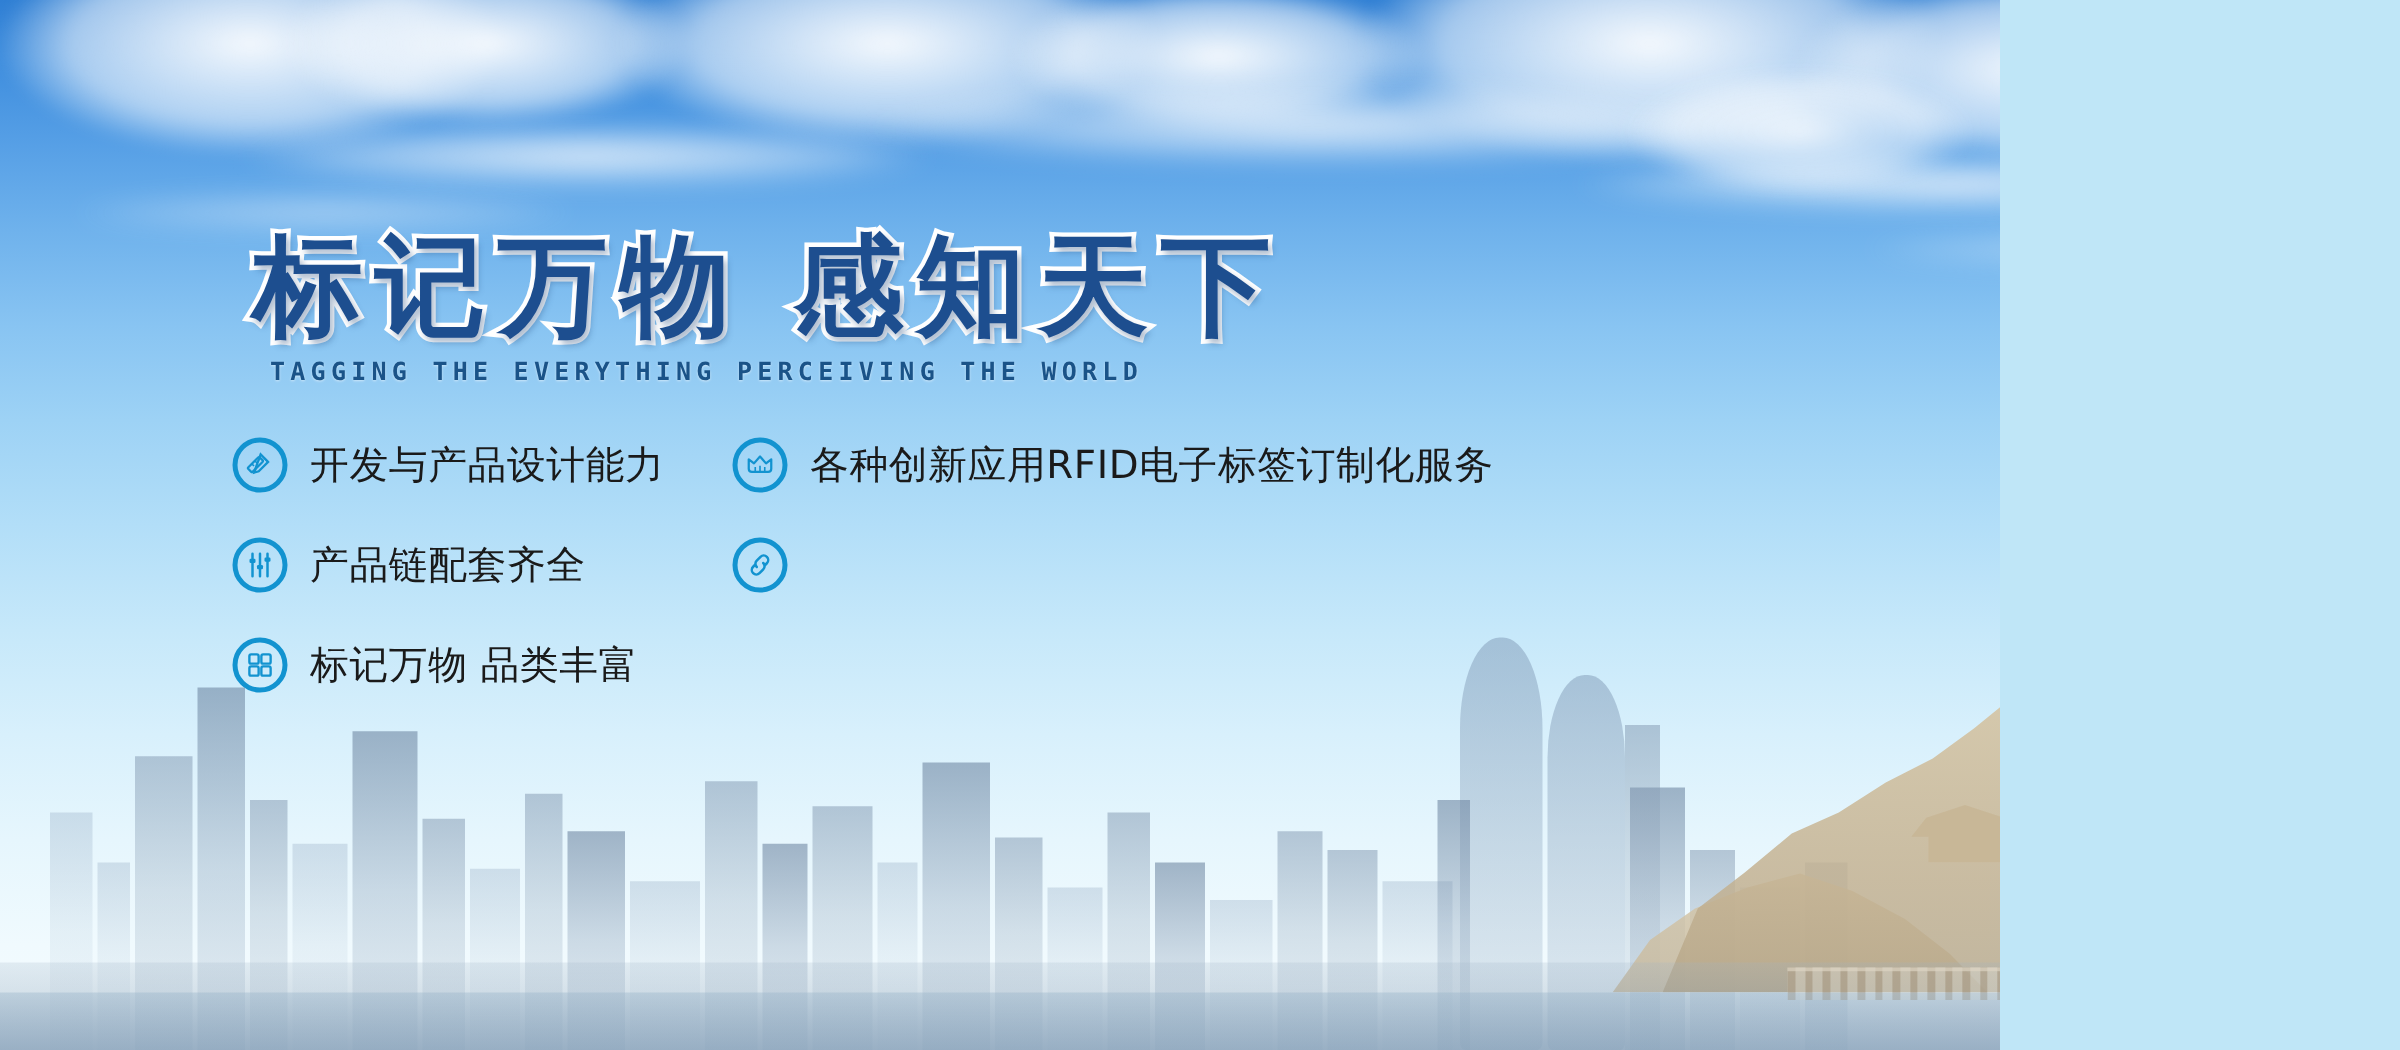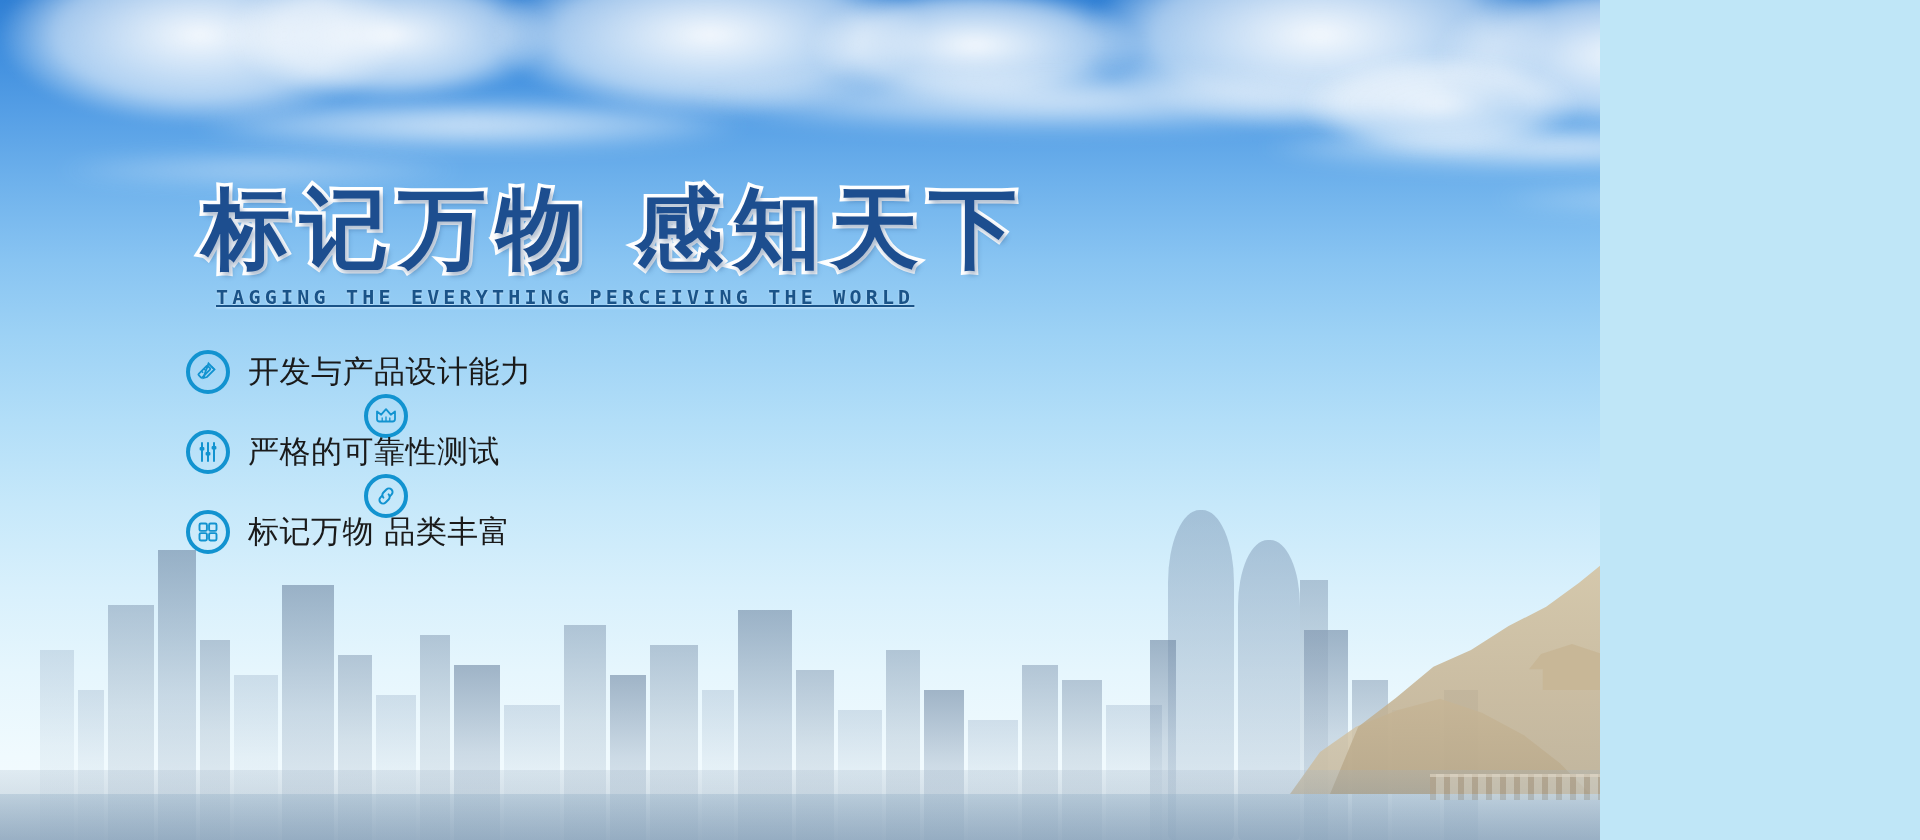--- a/index.html
+++ b/index.html
@@ -99,26 +99,25 @@
     text-shadow:3px 4px 5px rgba(30,70,120,.35);
     white-space:nowrap;
   }
   .subline {
     position:absolute; left:216px; top:285px;
     font-family:"DejaVu Sans Mono","Liberation Mono",monospace;
     font-size:20px; font-weight:bold; letter-spacing:4.2px;
     color:#1a5388;
     text-shadow:0 1px 2px rgba(255,255,255,.55);
     white-space:nowrap;
-    text-decoration:underline;
   }
 
   
   .features { position:absolute; left:186px; top:350px; }
-  .frow { display:flex; align-items:center; height:80px;flex-direction:column; }
+  .frow { display:flex; align-items:flex-start; height:80px; }
   .fitem { display:flex; align-items:center; }
   .fitem.col1 { width:400px; }
   .ficon {
     width:44px; height:44px; flex:0 0 44px;
     border:4px solid #1293d0; border-radius:50%;
     display:flex; align-items:center; justify-content:center;
     box-sizing:border-box;
   }
   .ficon svg { display:block; }
   .flabel {
@@ -216,34 +215,35 @@
         </span>
         <span class="flabel">开发与产品设计能力</span>
       </div>
       <div class="fitem">
         <span class="ficon">
           <svg width="26" height="26" viewBox="0 0 26 26" fill="none" stroke="#1293d0" stroke-width="1.8" stroke-linejoin="round">
             <path d="M4 8.5v7.5c0 1.4 1.1 2.5 2.5 2.5h13c1.4 0 2.5-1.1 2.5-2.5V8.5l-4.2 3.2L13 6.2 8.2 11.7z"></path>
             <path d="M9.2 18.5v-4M13 18.5v-5M16.8 18.5v-4" stroke-width="1.3"></path>
           </svg>
         </span>
+        <span class="flabel">各种创新应用RFID电子标签订制化服务</span>
       </div>
     </div>
 
     <div class="frow">
       <div class="fitem col1">
         <span class="ficon">
           <svg width="26" height="26" viewBox="0 0 26 26" fill="none" stroke="#1293d0" stroke-width="2" stroke-linecap="round">
             <path d="M7 4v18M13 4v18M19 4v18"></path>
             <rect x="4.6" y="8" width="4.8" height="3.4" rx="1" fill="#1293d0" stroke="none"></rect>
             <rect x="10.6" y="13" width="4.8" height="3.4" rx="1" fill="#1293d0" stroke="none"></rect>
             <rect x="16.6" y="7" width="4.8" height="3.4" rx="1" fill="#1293d0" stroke="none"></rect>
           </svg>
         </span>
-        <span class="flabel">严格的可靠性测试</span>
+        <span class="flabel">产品链配套齐全</span>
       </div>
       <div class="fitem">
         <span class="ficon">
           <svg width="26" height="26" viewBox="0 0 26 26" fill="none" stroke="#1293d0" stroke-width="2" stroke-linecap="round">
             <path d="M10.4 14.6a3.6 3.6 0 0 1 0-5.1l3-3a3.6 3.6 0 0 1 5.1 5.1l-1.4 1.4"></path>
             <path d="M15.6 11.4a3.6 3.6 0 0 1 0 5.1l-3 3a3.6 3.6 0 0 1-5.1-5.1l1.4-1.4"></path>
           </svg>
         </span>
       </div>
     </div>

